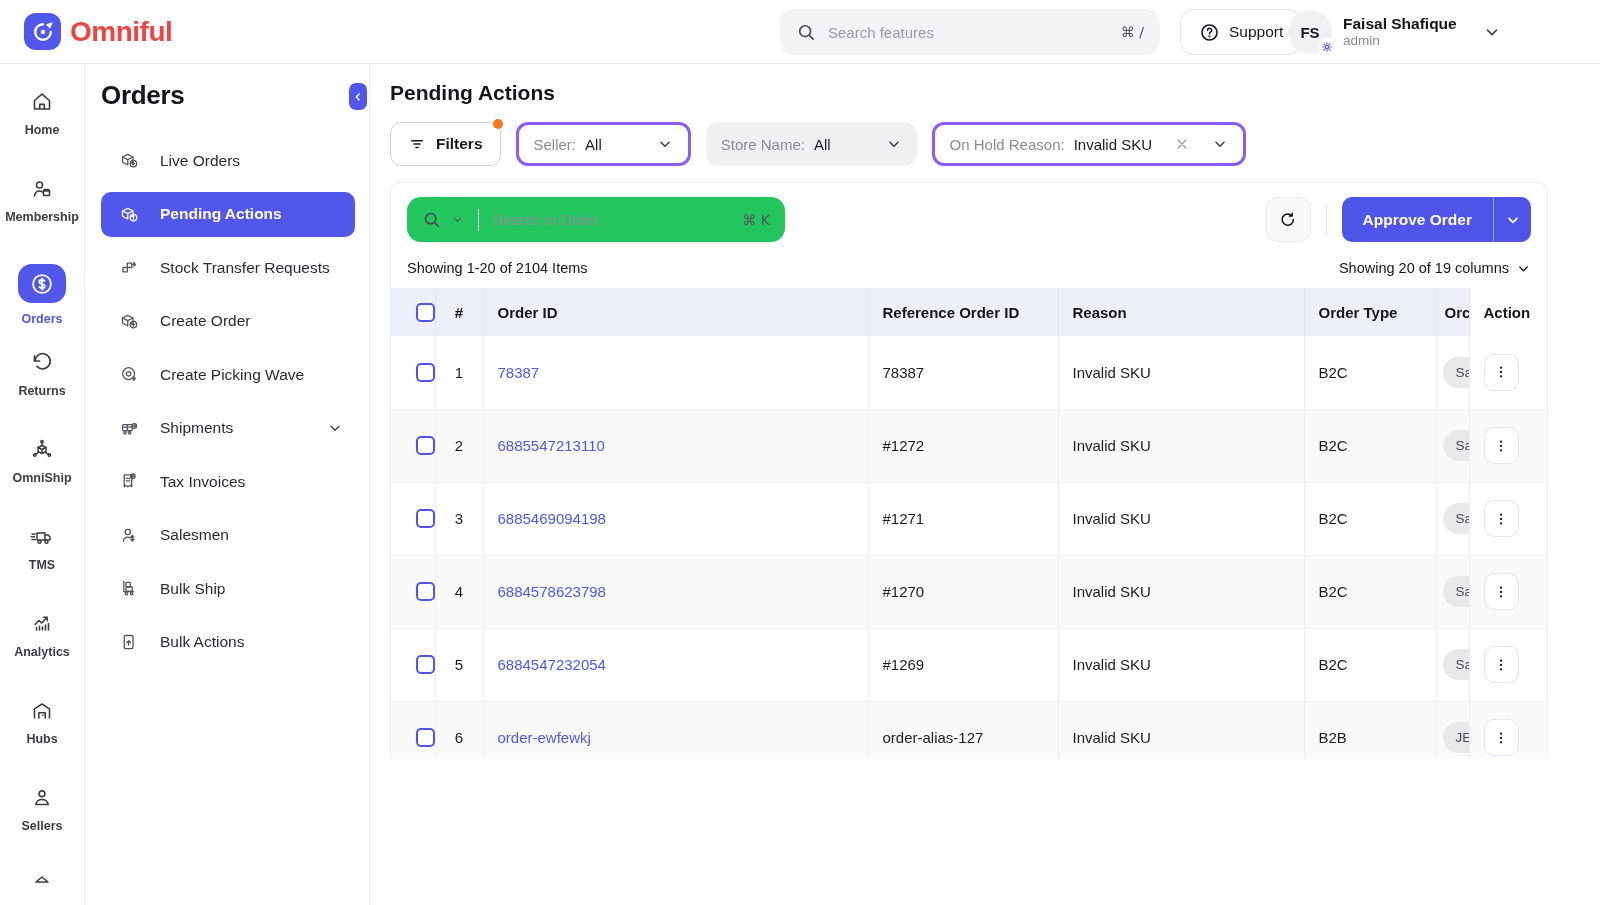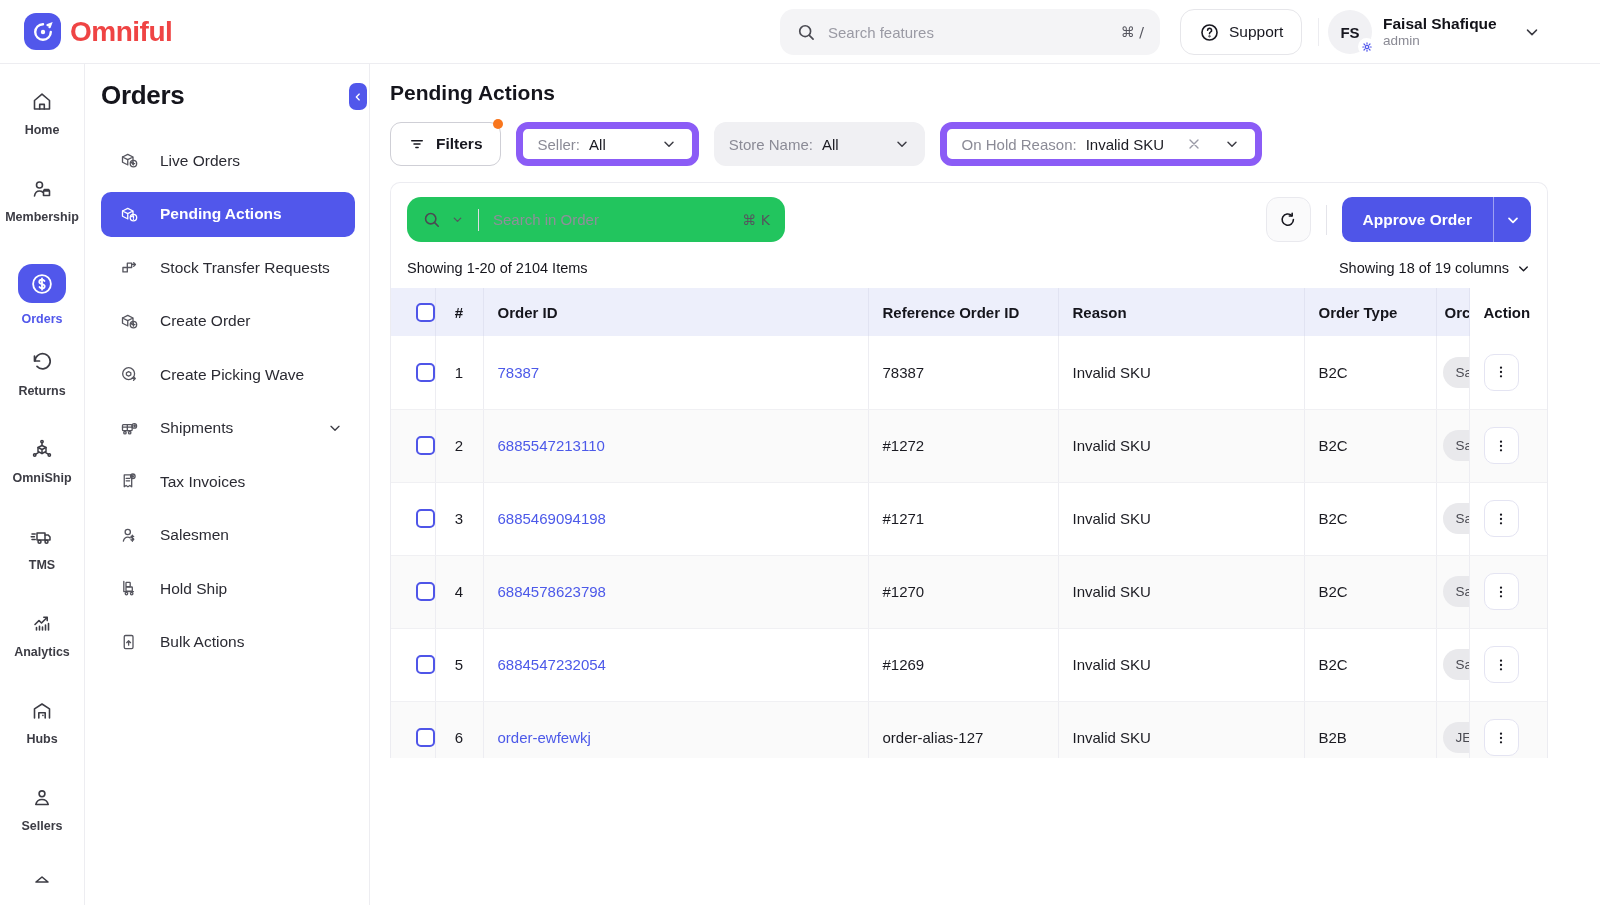--- a/index.html
+++ b/index.html
@@ -18,21 +18,21 @@
   .feat-search { position:absolute; left:780px; top:9px; width:380px; height:46px;
     background:#f4f4f6; border-radius:14px; display:flex; align-items:center; padding:0 16px; gap:12px; }
   .feat-search input { flex:1; border:none; outline:none; background:transparent; font-size:15px;
     color:#1b1b22; font-family:inherit; }
   .feat-search input::placeholder { color:#9a9aa4; }
   .shortcut { font-size:14px; color:#55555e; }
   .support-btn { position:absolute; left:1180px; top:9px; height:46px; padding:0 18px;
     border:1px solid #e6e6ea; border-radius:14px; background:#fff; display:flex; align-items:center;
     gap:9px; font-size:15.5px; color:#17171f; cursor:pointer; }
   .top-divider { position:absolute; left:1318px; top:18px; width:1px; height:28px; background:#ececf0; }
-  .user-chip { position:absolute; left:1328px; top:9px; height:46px; display:flex; align-items:center; cursor:pointer; }
+  .user-chip { position:absolute; left:1288px; top:9px; height:46px; display:flex; align-items:center; cursor:pointer; }
   .avatar { position:relative; width:44px; height:44px; border-radius:50%; background:#f1f1f4;
     display:flex; align-items:center; justify-content:center; font-size:15px; font-weight:700; color:#17171f; }
   .avatar-badge { position:absolute; right:-3px; bottom:-1px; width:17px; height:17px; border-radius:50%;
     background:#fff; display:flex; align-items:center; justify-content:center; }
   .user-meta { margin-left:11px; line-height:1.25; }
   .user-name { font-size:15.5px; font-weight:700; color:#121218; }
   .user-role { font-size:13.5px; color:#8a8a94; }
   .user-chev { margin-left:26px; }
 
   
@@ -73,21 +73,21 @@
   .filter-row { margin-top:17px; display:flex; align-items:center; gap:15px; }
   .filters-btn { position:relative; height:44px; padding:0 17px; border:1px solid #cfcfd6; border-radius:11px;
     background:#fff; display:flex; align-items:center; gap:10px; font-size:15.5px; font-weight:600;
     color:#17171f; cursor:pointer; }
   .filters-dot { position:absolute; top:-4px; right:-3px; width:10px; height:10px; border-radius:50%;
     background:#F9761D; }
   .drop { height:44px; border-radius:12px; display:flex; align-items:center; gap:9px; padding:0 15px;
     font-size:15px; cursor:pointer; }
   .drop .dlabel { color:#8b8b96; }
   .drop .dvalue { color:#1b1b22; }
-  .drop.bordered { border:7px solid #8b5cf6; background:#fff; }
+  .drop.bordered { border:3px solid #8b5cf6; background:#fff; }
   .drop.filled { background:#f0f0f3; }
   .drop .gap { width:14px; }
   .drop .gap-s { width:4px; }
 
   .policy-bar { margin-top:17px; height:46px; background:#ECEDFB; border-radius:9px;
     display:flex; align-items:center; padding:0 19px; cursor:pointer; }
   .policy-bar .plabel { font-size:14.5px; font-weight:500; color:#17171f; }
   .policy-bar .spacer { flex:1; }
 
   .card { margin-top:16px; border:1px solid #ececf1; border-bottom:none; border-radius:10px 10px 0 0;
@@ -405,21 +405,21 @@
     <div class="nav-item">
       <span class="nico">
         <svg width="21" height="21" viewBox="0 0 24 24" fill="none" stroke="#55555e" stroke-width="1.5" stroke-linecap="round" stroke-linejoin="round">
           <path d="M5.5 4v11.5h11"></path>
             <rect x="8" y="5" width="4.8" height="4.8" rx="0.6"></rect>
           <rect x="8" y="10.3" width="7.2" height="4.6" rx="0.6"></rect>
           <circle cx="8.5" cy="17.8" r="1.4"></circle>
             <circle cx="14.5" cy="17.8" r="1.4"></circle>
         </svg>
       </span>
-      <span>Hold Ship</span>
+      <span>Bulk Ship</span>
     </div>
 
     <div class="nav-item">
       <span class="nico">
         <svg width="21" height="21" viewBox="0 0 24 24" fill="none" stroke="#55555e" stroke-width="1.5" stroke-linecap="round" stroke-linejoin="round">
           <rect x="6" y="4" width="10" height="15" rx="1.5"></rect>
           <path d="M11 15v-5M8.8 12.2 11 10l2.2 2.2"></path>
         </svg>
       </span>
       <span>Bulk Actions</span>
@@ -518,21 +518,21 @@
             <svg width="16" height="16" viewBox="0 0 24 24" fill="none" stroke="#fff" stroke-width="2.6" stroke-linecap="round" stroke-linejoin="round">
                 <path d="M6 9.5 12 15.5 18 9.5"></path>
               </svg>
           </div>
         </div>
       </div>
 
       <div class="summary-row">
         <span class="summary-left">Showing 1-20 of 2104 Items</span>
         <span class="summary-right">
-          <span>Showing 18 of 19 columns</span>
+          <span>Showing 20 of 19 columns</span>
           <svg width="15" height="15" viewBox="0 0 24 24" fill="none" stroke="#17171f" stroke-width="2.2" stroke-linecap="round" stroke-linejoin="round">
               <path d="M6 9.5 12 15.5 18 9.5"></path>
             </svg>
         </span>
       </div>
 
       <table>
         <colgroup>
           <col class="c-check">
             <col class="c-num">

